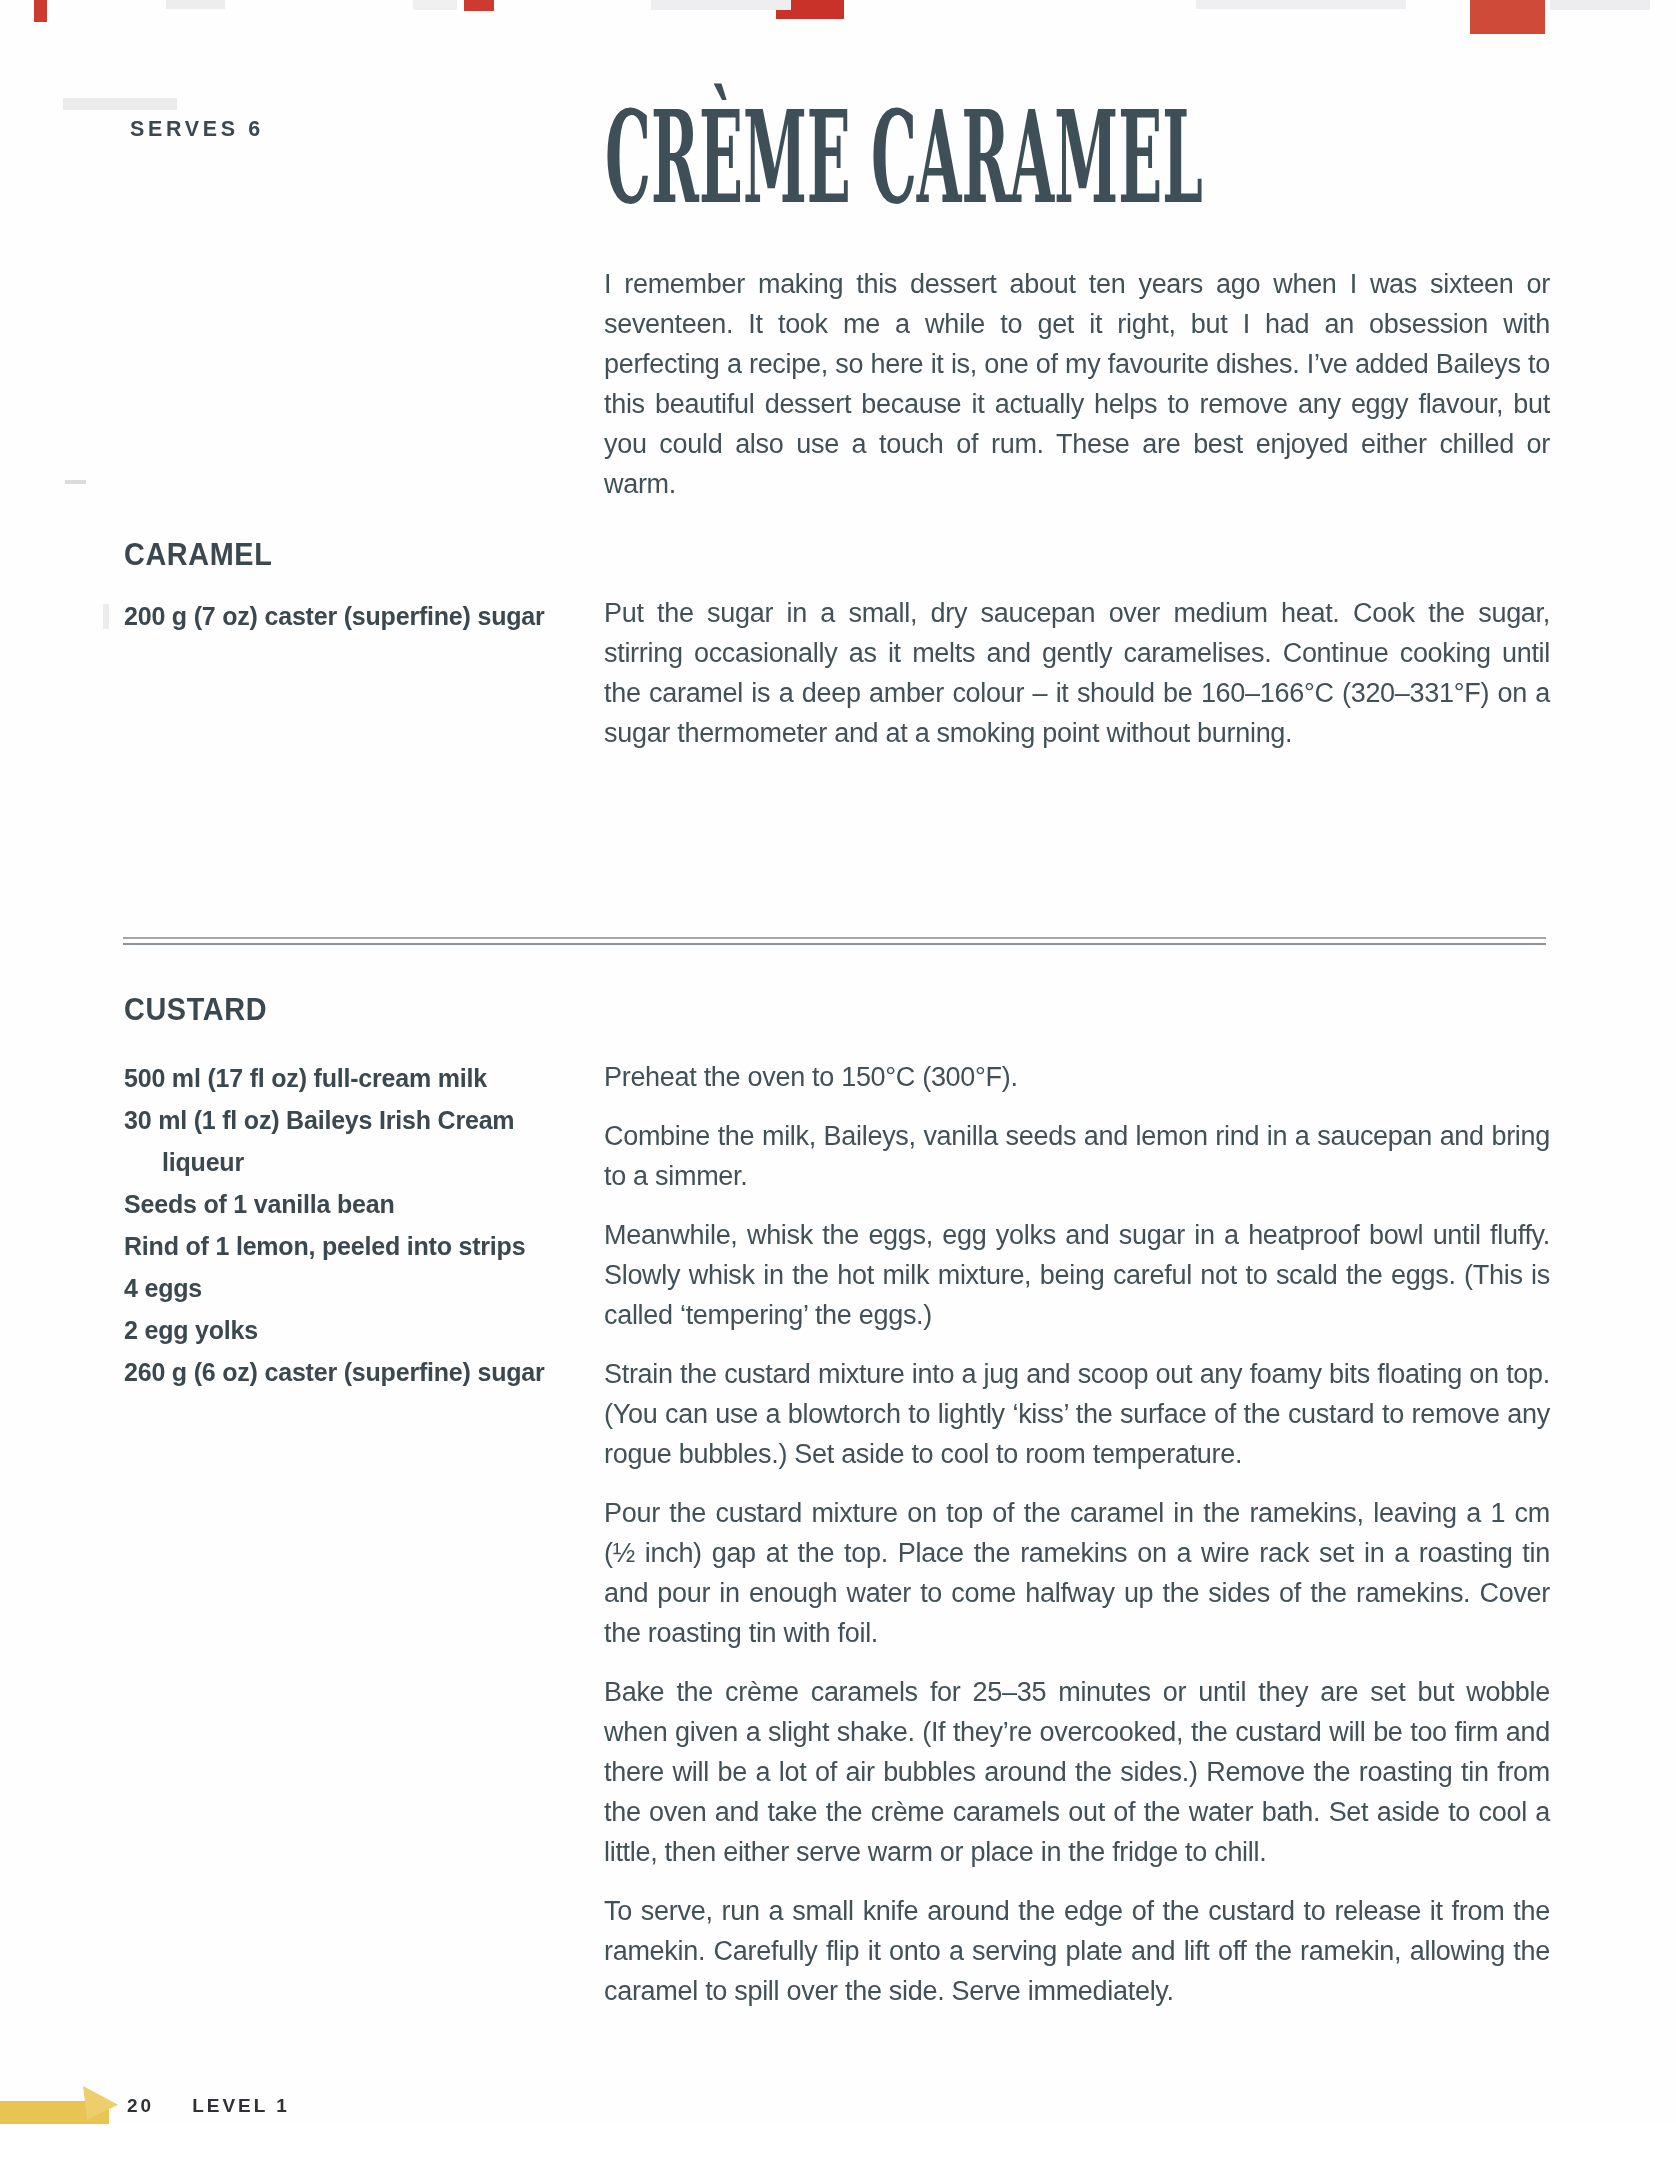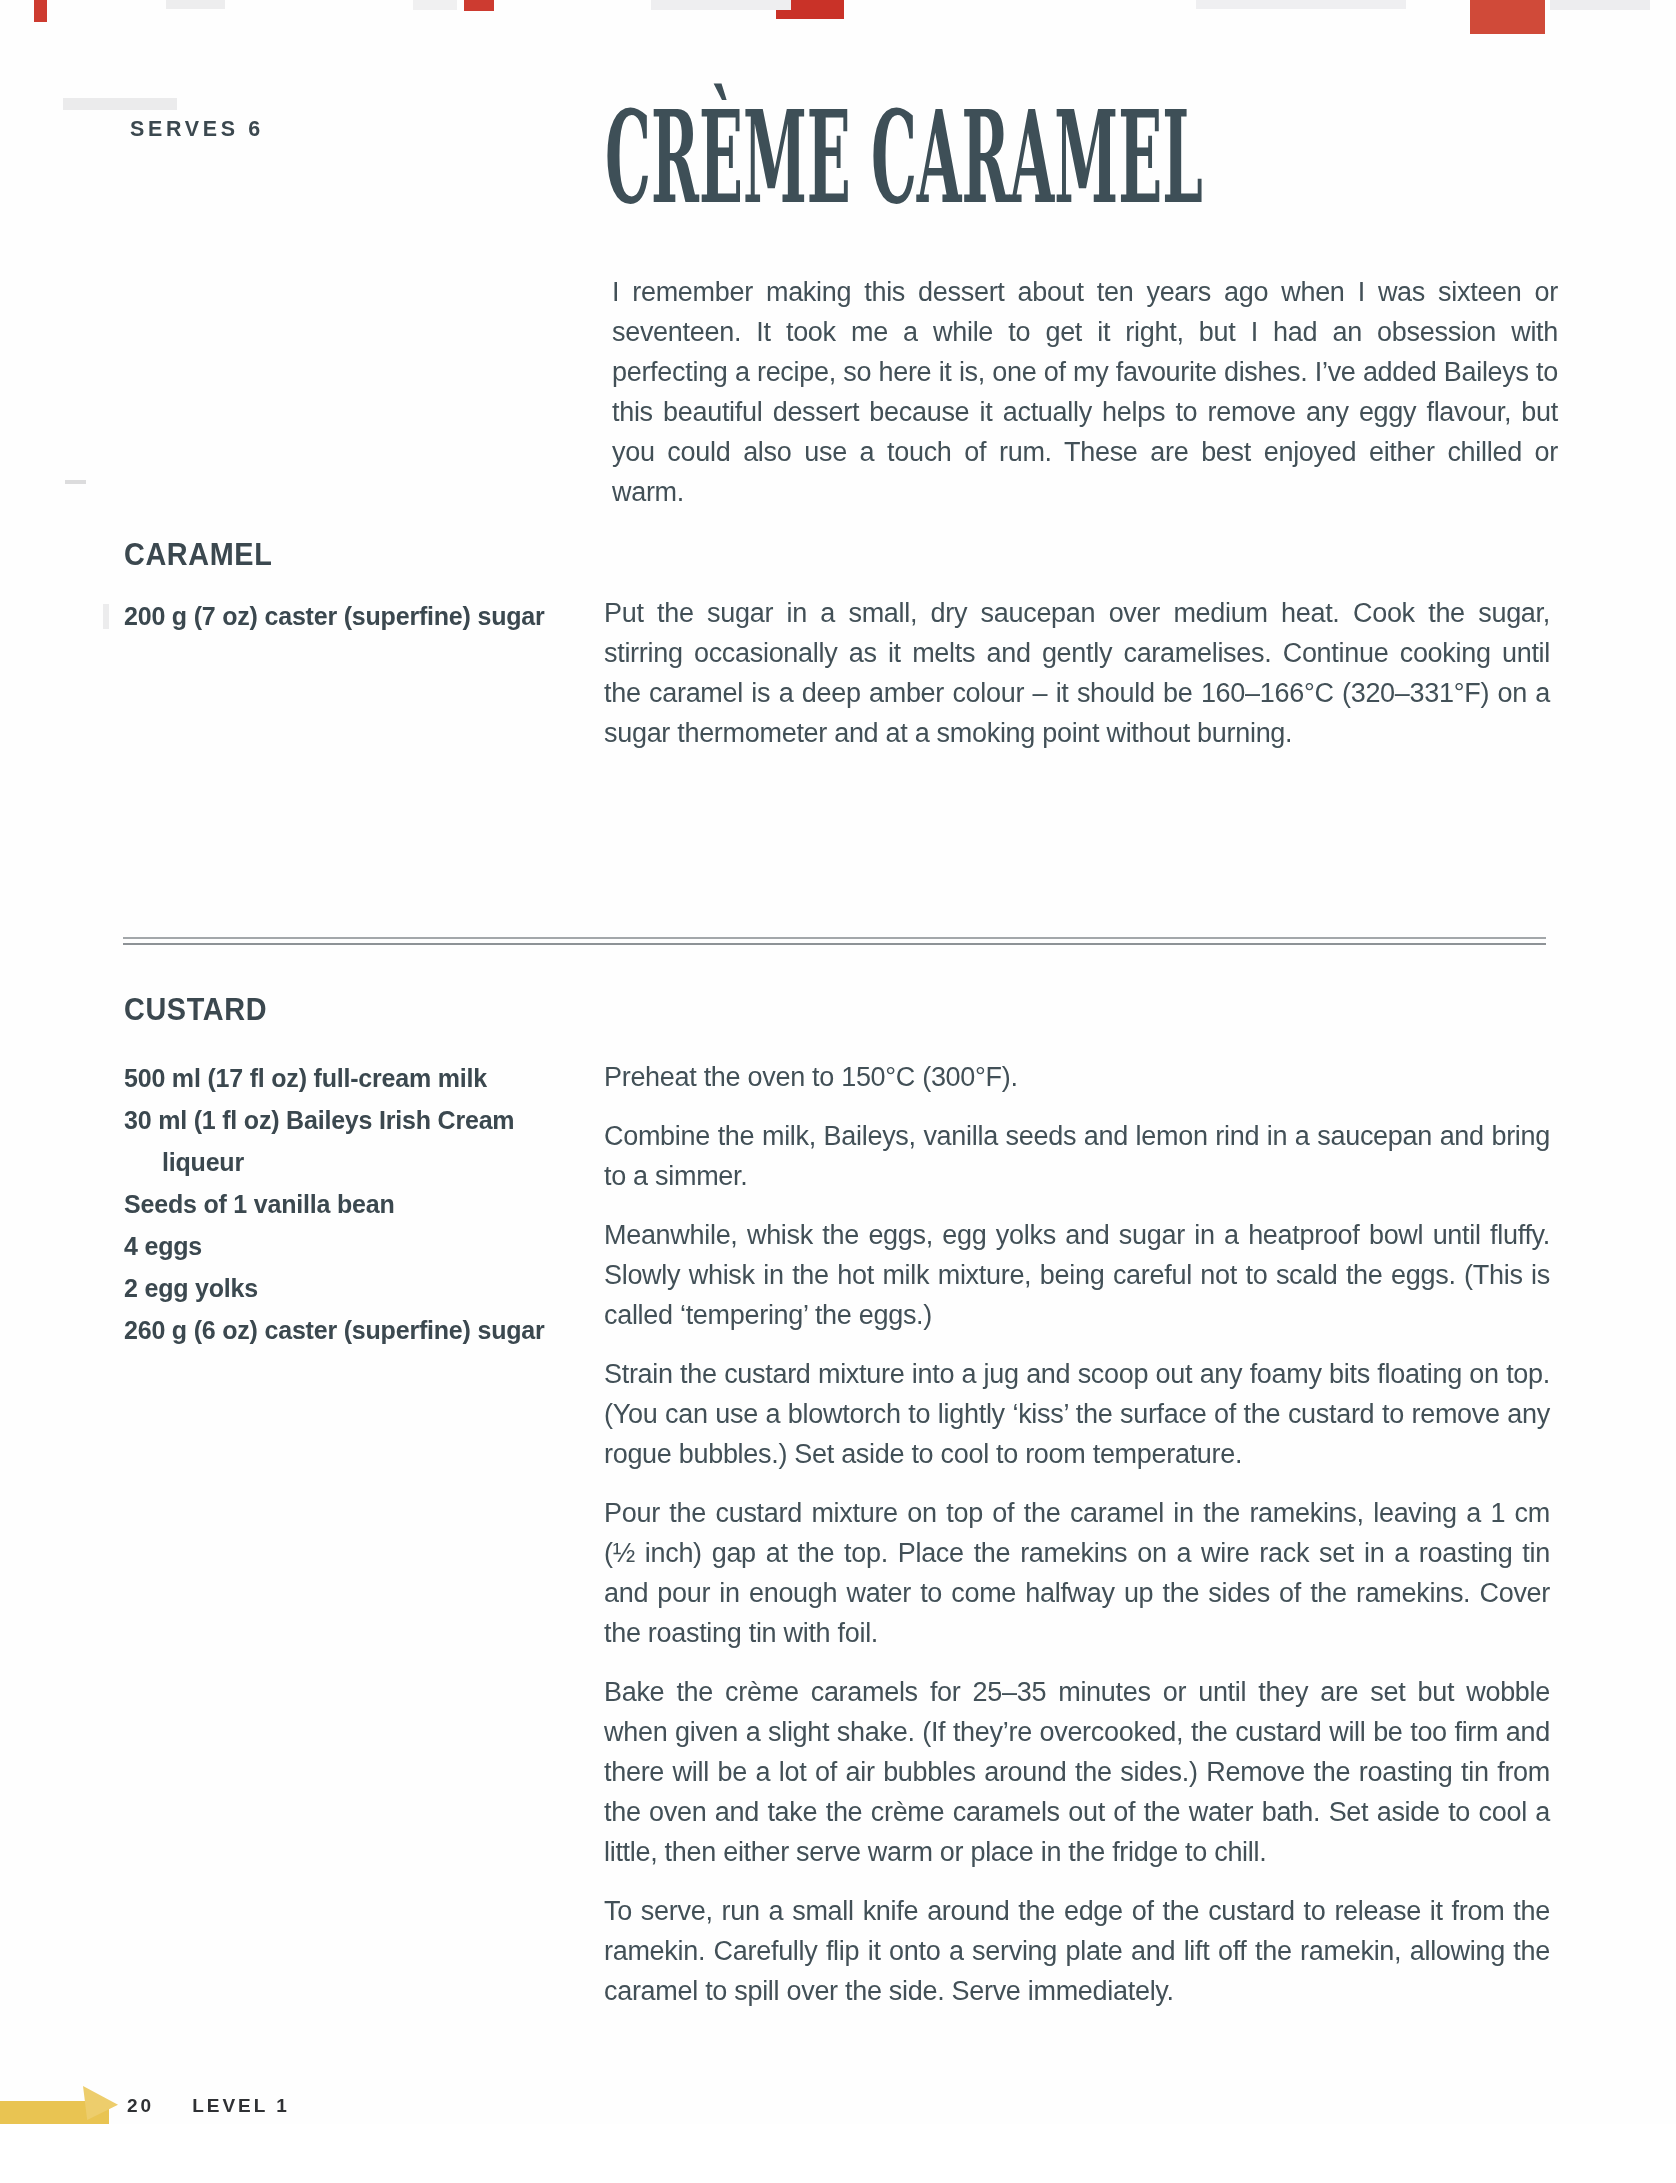--- a/index.html
+++ b/index.html
@@ -21,21 +21,21 @@
   .title-inner{
     display:inline-block;white-space:nowrap;
     font-family:"DejaVu Serif",serif;font-weight:bold;
     font-size:111px;line-height:111px;
     color:var(--title-ink,#3e4f57);
     transform:scale(0.52,1.15);transform-origin:0 0;
   }
   .intro{
     position:absolute;left:604px;top:264px;width:946px;
     font-size:27px;line-height:40px;letter-spacing:-0.3px;
-    text-align:justify;color:var(--ink,#425057);margin:8px;
+    text-align:justify;color:var(--ink,#425057);margin:0;
   }
   .heading{
     position:absolute;left:124px;
     font-size:32px;font-weight:bold;color:var(--heading-ink,#3b484f);
     margin:0;
   }
   .heading .cond{display:inline-block;transform:scaleX(0.9);transform-origin:0 0;letter-spacing:0.7px;white-space:nowrap;}
   .h-caramel{top:536px;}
   .h-custard{top:991px;}
   .ingredients{
@@ -111,20 +111,21 @@
     </div>
 
   <div class="divider"></div>
 
   <h2 class="heading h-custard"><span class="cond">CUSTARD</span></h2>
   <div class="ingredients ing-custard" id="ingredients-1">
       <div class="ing-line">500 ml (17 fl oz) full-cream milk</div>
       <div class="ing-line">30 ml (1 fl oz) Baileys Irish Cream</div>
       <div class="ing-line indent">liqueur</div>
       <div class="ing-line">Seeds of 1 vanilla bean</div>
+      <div class="ing-line">Rind of 1 lemon, peeled into strips</div>
       <div class="ing-line">4 eggs</div>
       <div class="ing-line">2 egg yolks</div>
       <div class="ing-line">260 g (6 oz) caster (superfine) sugar</div>
     </div>
   <div class="steps steps-custard" id="steps-1">
       <p>Preheat the oven to 150°C (300°F).</p>
       <p>Combine the milk, Baileys, vanilla seeds and lemon rind in a saucepan and bring to a simmer.</p>
       <p>Meanwhile, whisk the eggs, egg yolks and sugar in a heatproof bowl until fluffy. Slowly whisk in the hot milk mixture, being careful not to scald the eggs. (This is called ‘tempering’ the eggs.)</p>
       <p>Strain the custard mixture into a jug and scoop out any foamy bits floating on top. (You can use a blowtorch to lightly ‘kiss’ the surface of the custard to remove any rogue bubbles.) Set aside to cool to room temperature.</p>
       <p>Pour the custard mixture on top of the caramel in the ramekins, leaving a 1 cm (½ inch) gap at the top. Place the ramekins on a wire rack set in a roasting tin and pour in enough water to come halfway up the sides of the ramekins. Cover the roasting tin with foil.</p>

